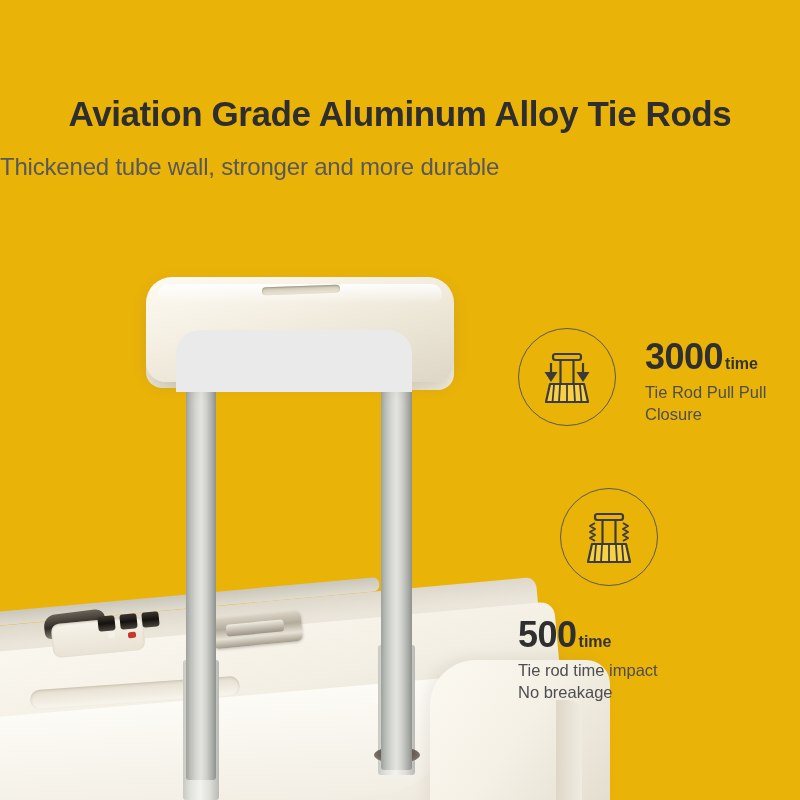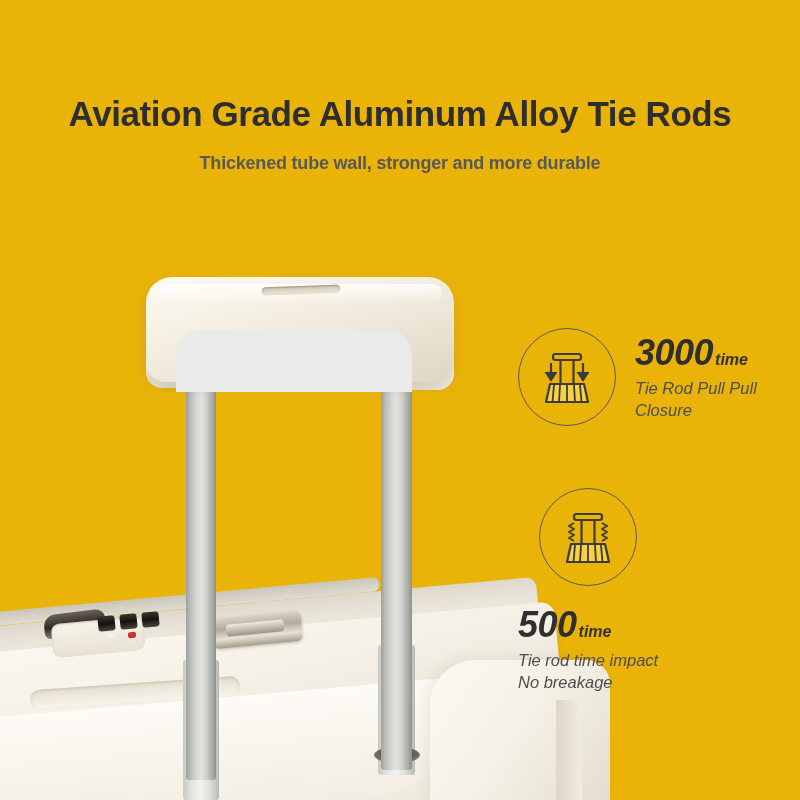--- a/index.html
+++ b/index.html
@@ -19,22 +19,21 @@
   .headline {
     position:absolute; left:0; top:94px; width:800px;
     text-align:center;
     font-size:35px; font-weight:bold;
     letter-spacing:-0.4px;
     color:#2e2e2e;
     white-space:nowrap;
   }
   .subhead {
     position:absolute; left:0; top:153px; width:800px;
-    text-align:center;
-    font-size:18px; font-weight:700;
+    font-size:24px; font-weight:400;
     color:#585858;
     letter-spacing:-0.2px;
     white-space:nowrap;
   }
 
   
   .photo { position:absolute; left:0; top:0; width:800px; height:800px; }
 
   
   .rod {
@@ -200,21 +199,21 @@
   .latch-inner {
     position:absolute; left:226px; top:622px; width:58px; height:12px;
     background:linear-gradient(to bottom,#f0ece1,#9b9384);
     border-radius:4px;
     transform:rotate(-5.5deg);
   }
 
   
   .badge {
     position:absolute;
-    display:flex; align-items:center; gap:19px;font-style:italic;
+    display:flex; align-items:flex-end; gap:29px;
   }
   .badge-1 { left:518px; top:328px; }
   .badge-2 { left:518px; top:488px;flex-direction:column; }
 
   .badge-circle {
     flex:0 0 auto;
     width:98px; height:98px;
     border:1.6px solid #57585a;
     border-radius:50%;
     display:flex; align-items:center; justify-content:center;

